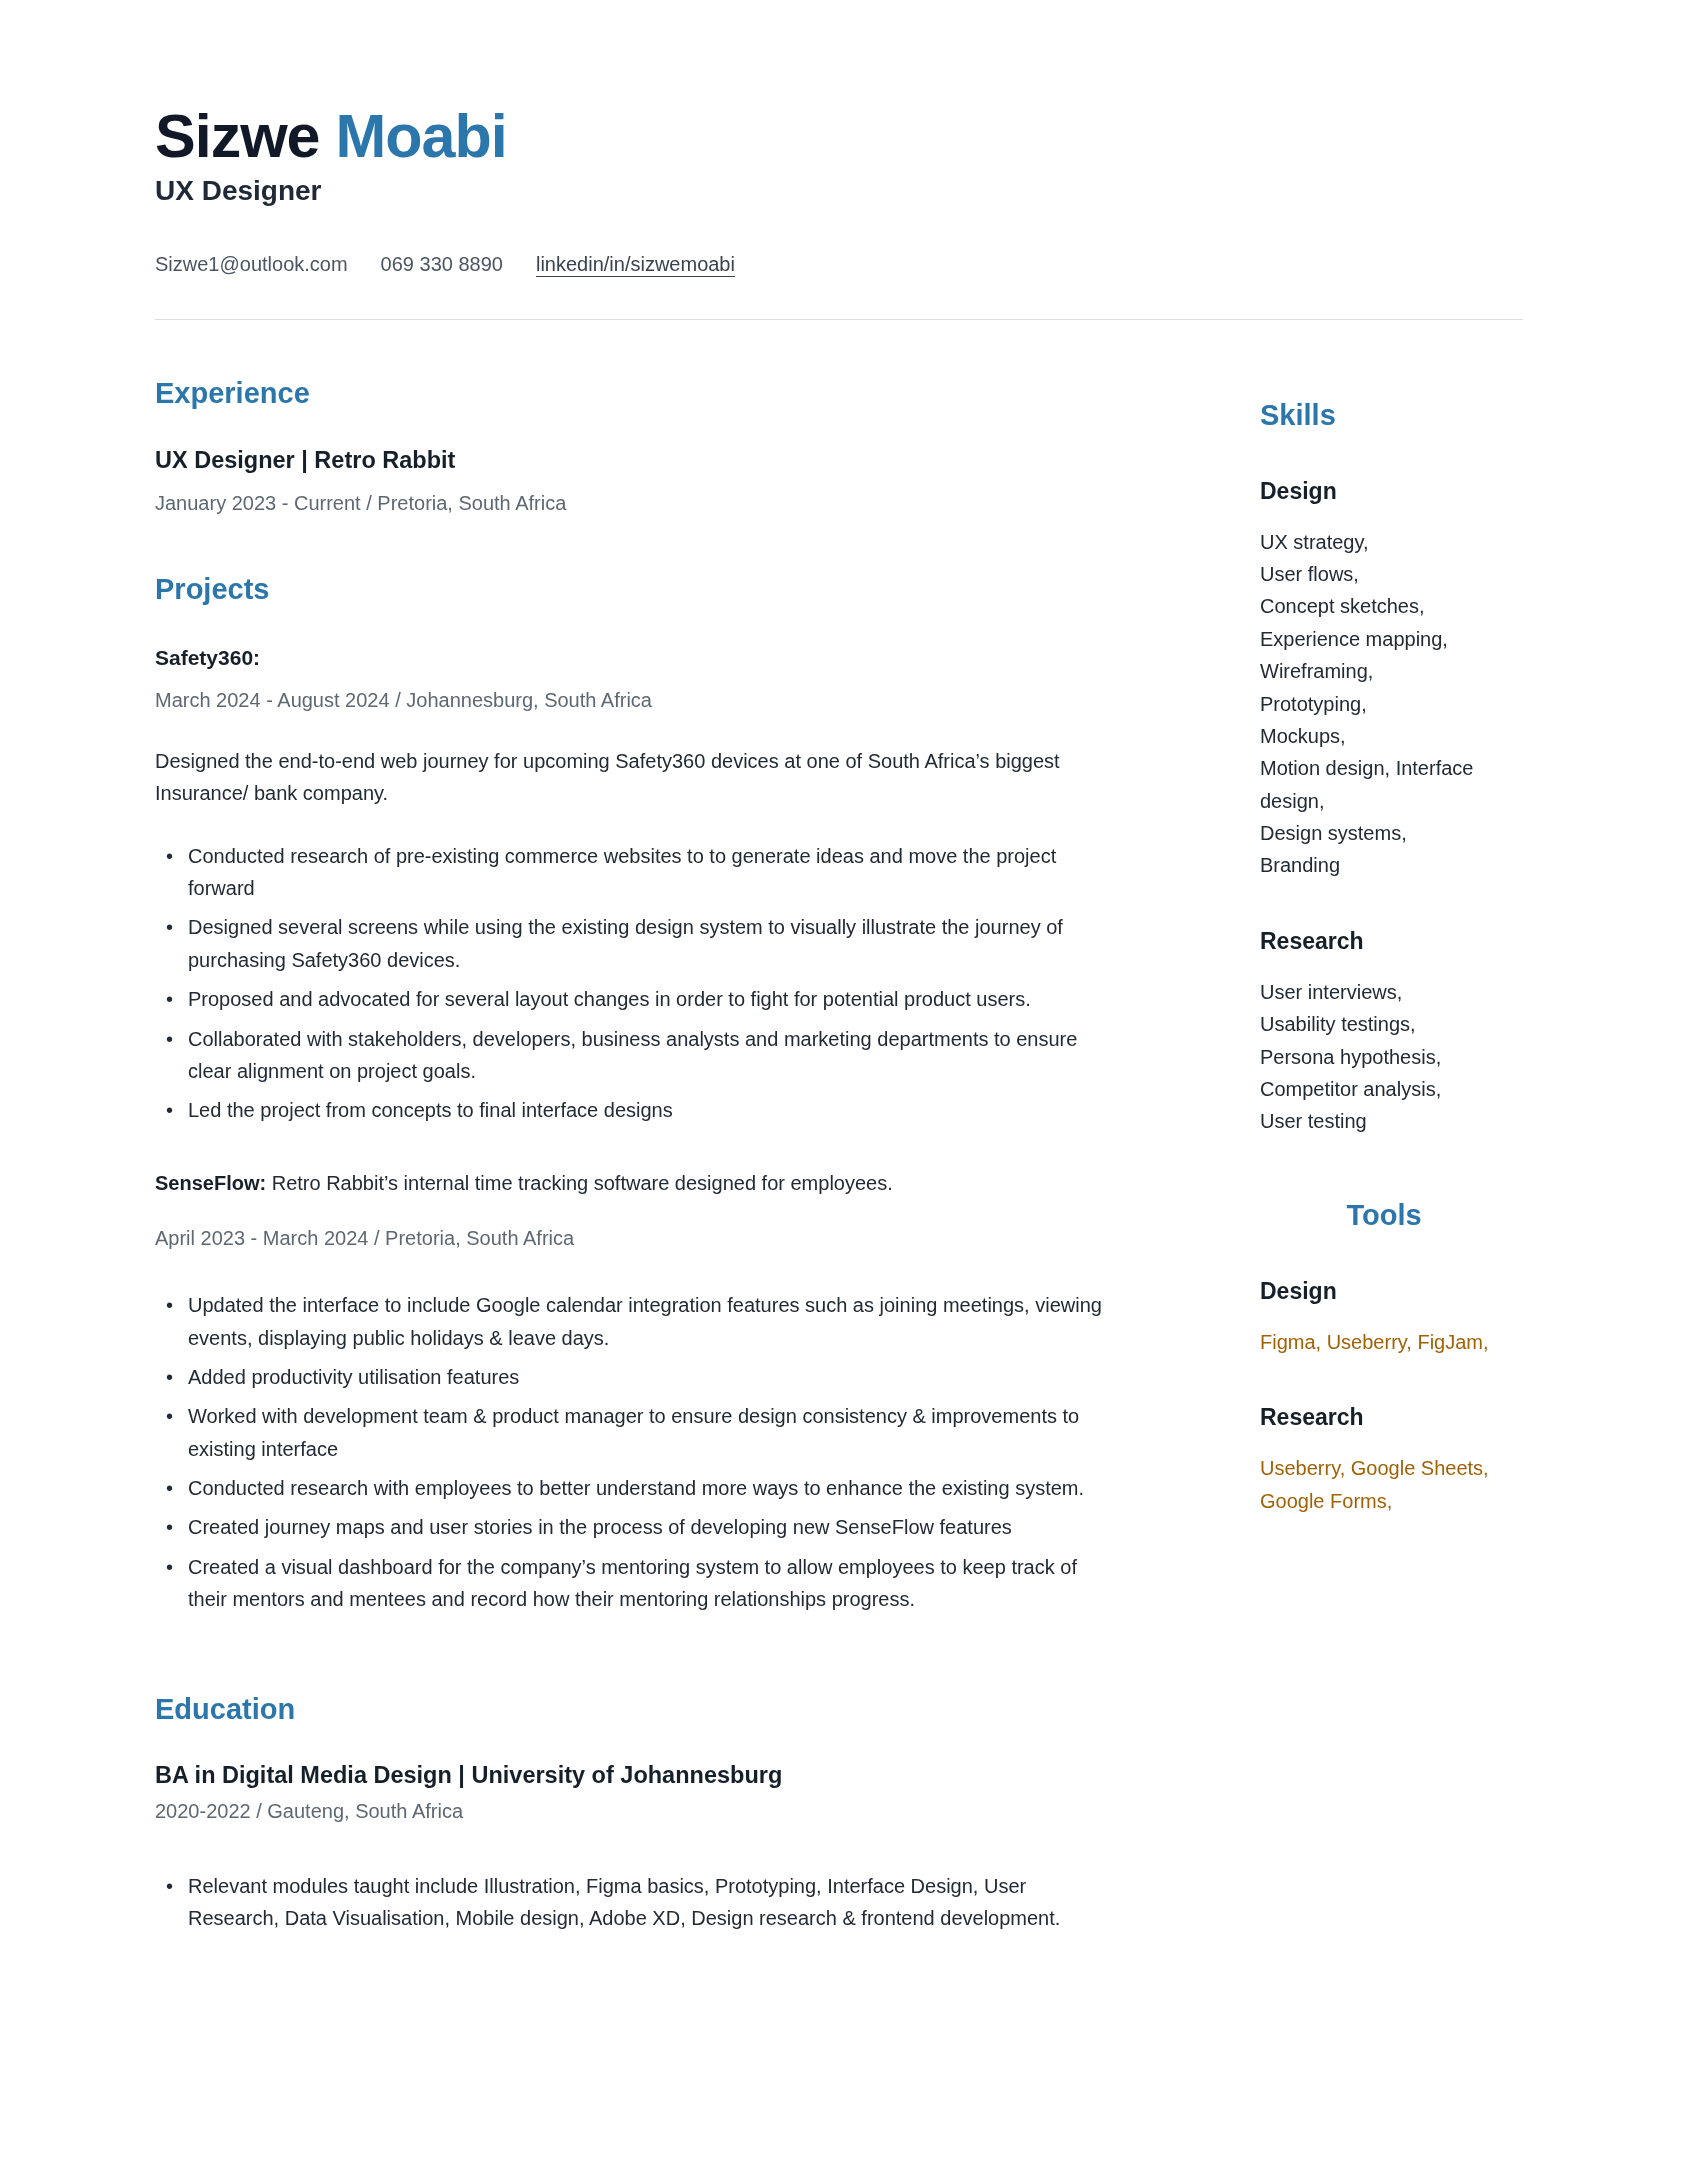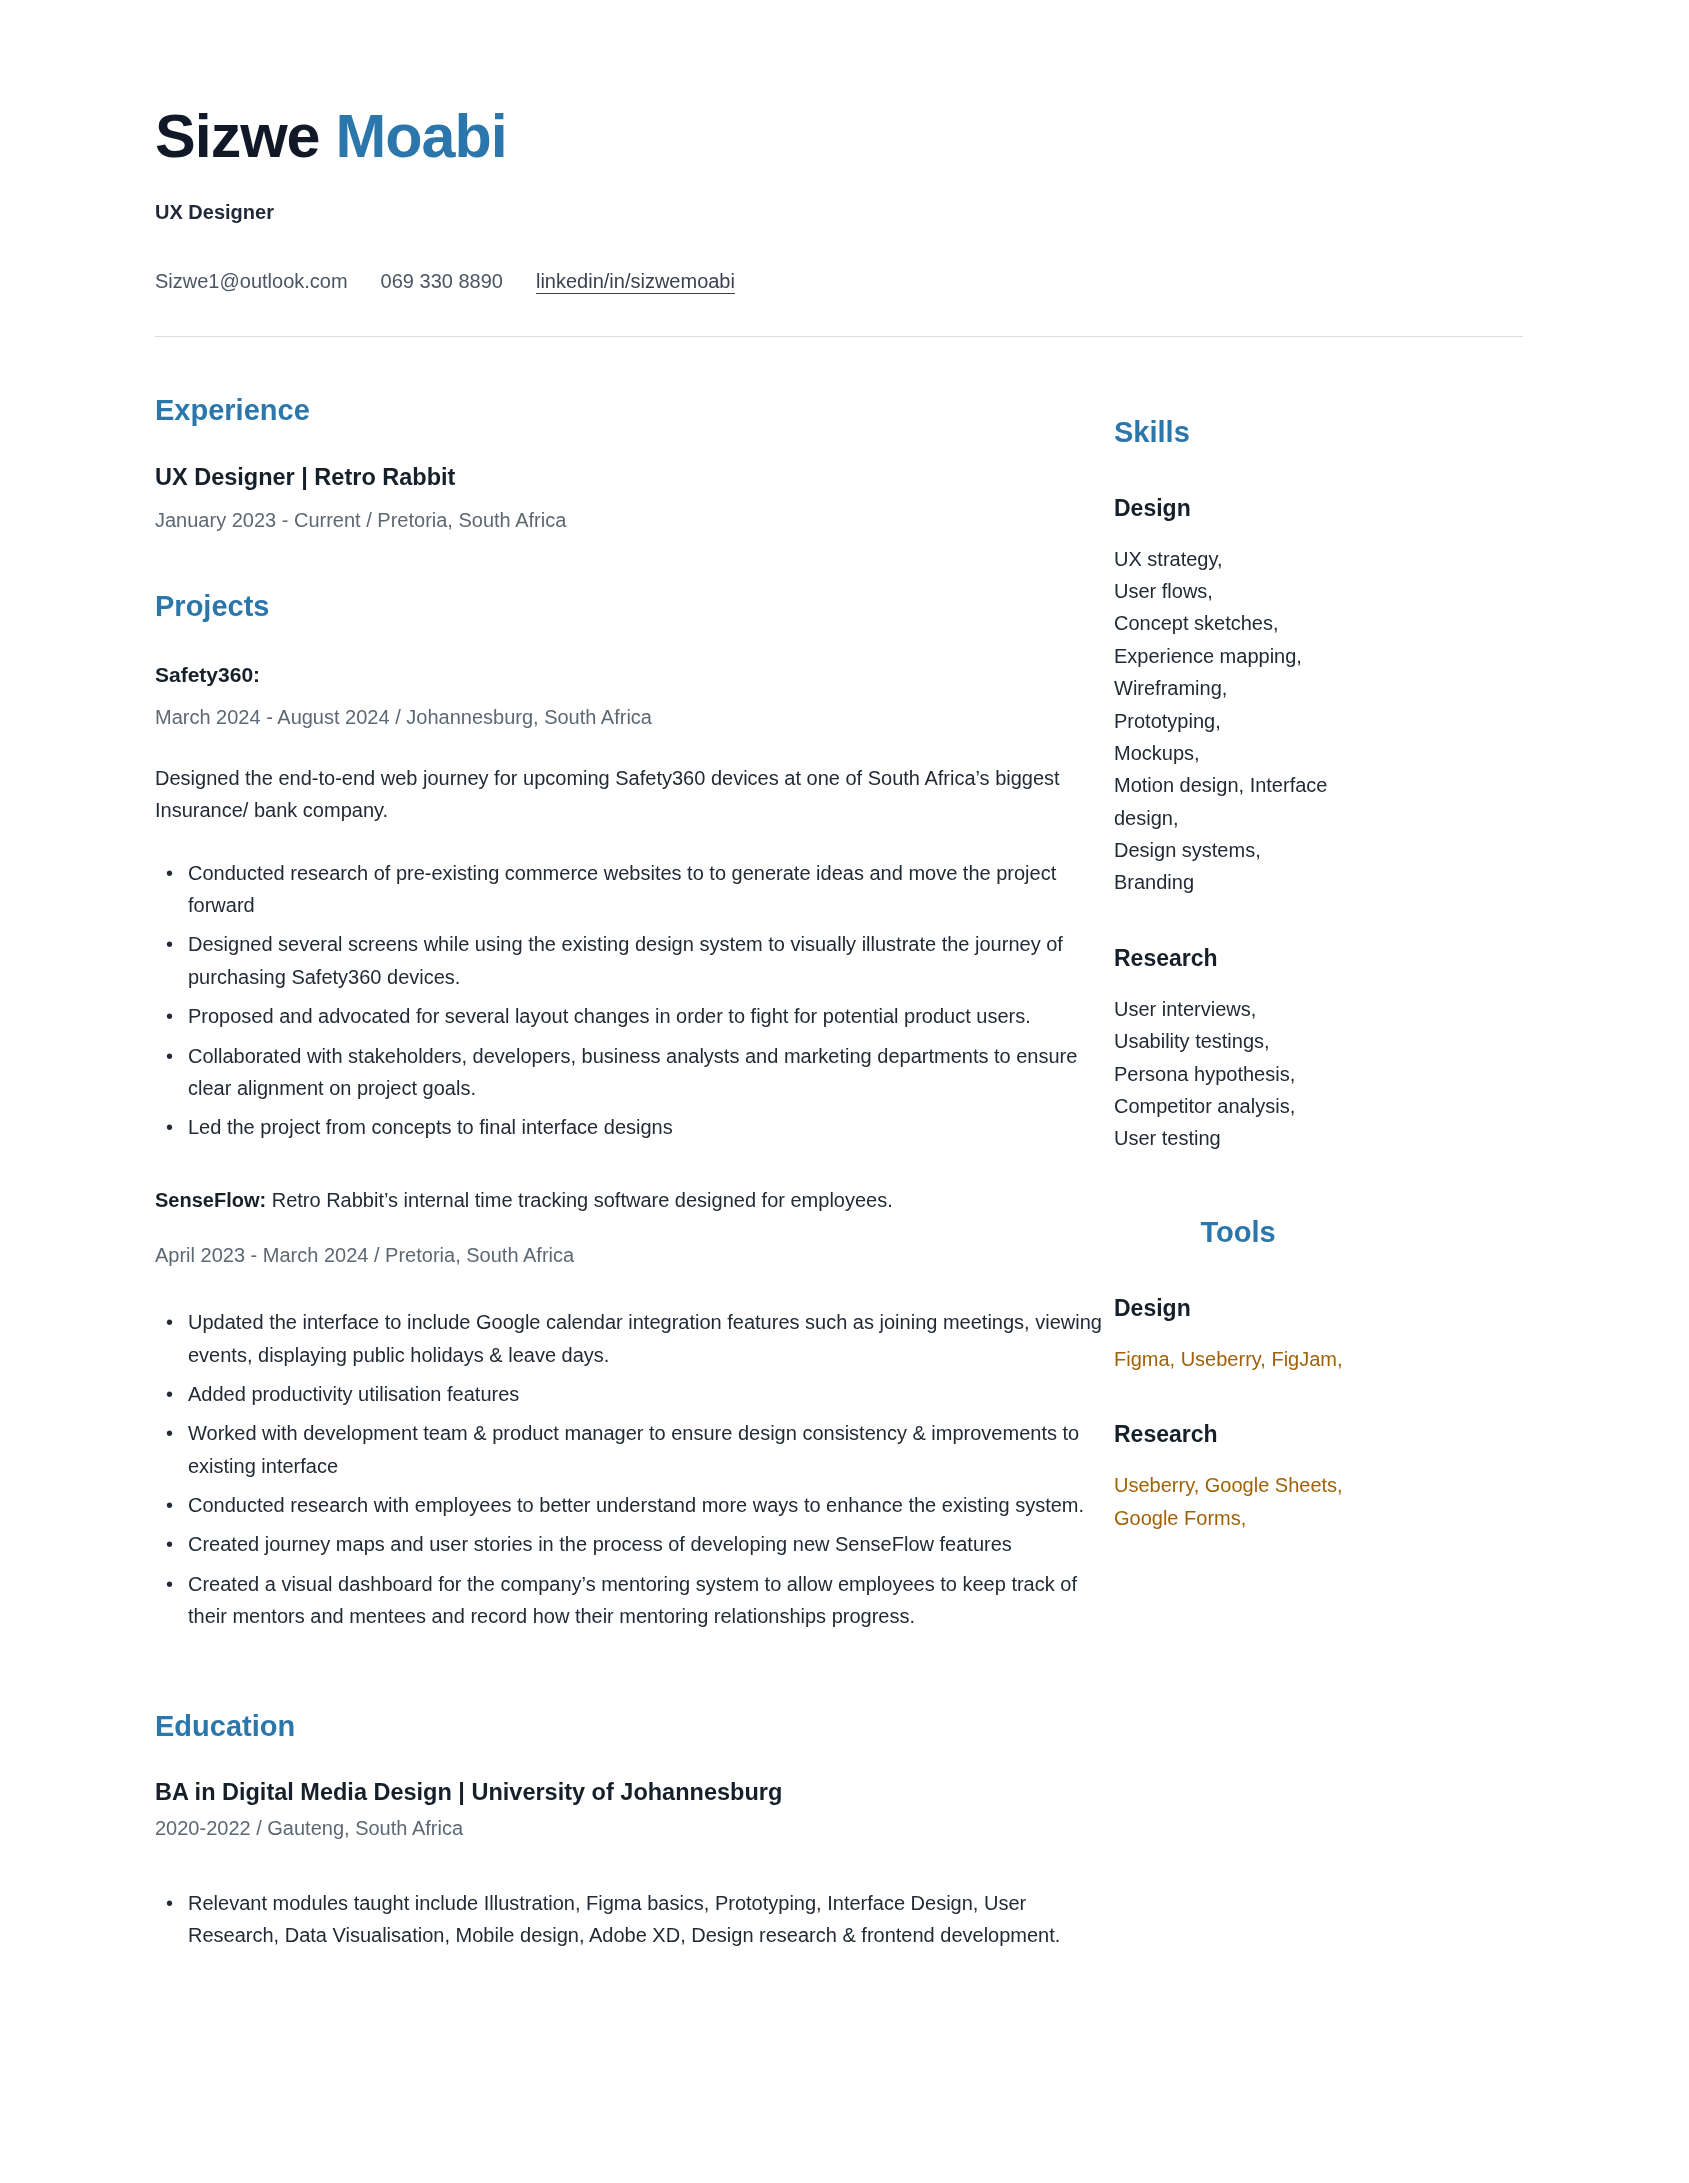--- a/index.html
+++ b/index.html
@@ -17,22 +17,22 @@
   
   .name {
     font-size: 61px;
     font-weight: 700;
     letter-spacing: -1px;
     color: var(--heading, #111827);
     line-height: 1.05;
   }
   .name .last { color: var(--accent, #2b76ab); }
   .job-title {
-    margin-top: 33px;
-    font-size: 20px;
+    margin-top: 7px;
+    font-size: 28px;
     font-weight: 700;
     color: #1f2937;
   }
   .contact-row {
     display: flex;
     align-items: center;
     gap: 33px;
     margin-top: 46px;
     font-size: 20px;
     color: #4b5563;
@@ -44,21 +44,21 @@
     text-decoration-thickness: 1.4px;
     cursor: pointer;
   }
   .divider {
     margin-top: 43px;
     border: none;
     border-top: 1.4px solid var(--divider, #dadde2);
   }
 
   
-  .columns { display: flex; }
+  .columns { display: flex; gap: 146px; }
   .col-left { width: 959px; flex: none; }
   .col-right { width: 248px; flex: none; }
 
   h2.section-heading {
     font-size: 29px;
     font-weight: 700;
     color: var(--accent, #2b76ab);
     margin: 0;
   }
   .col-left h2.section-heading { margin-top: 51px; }

